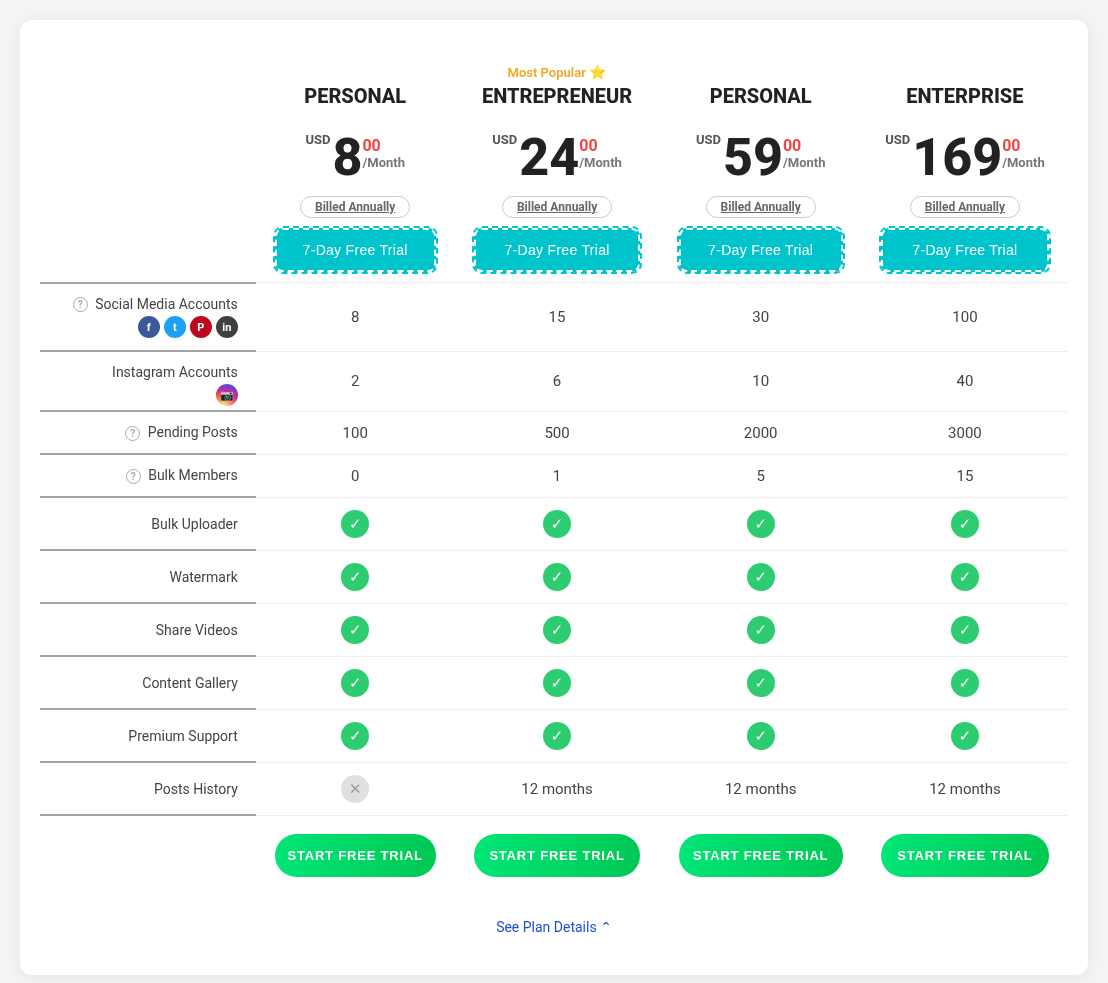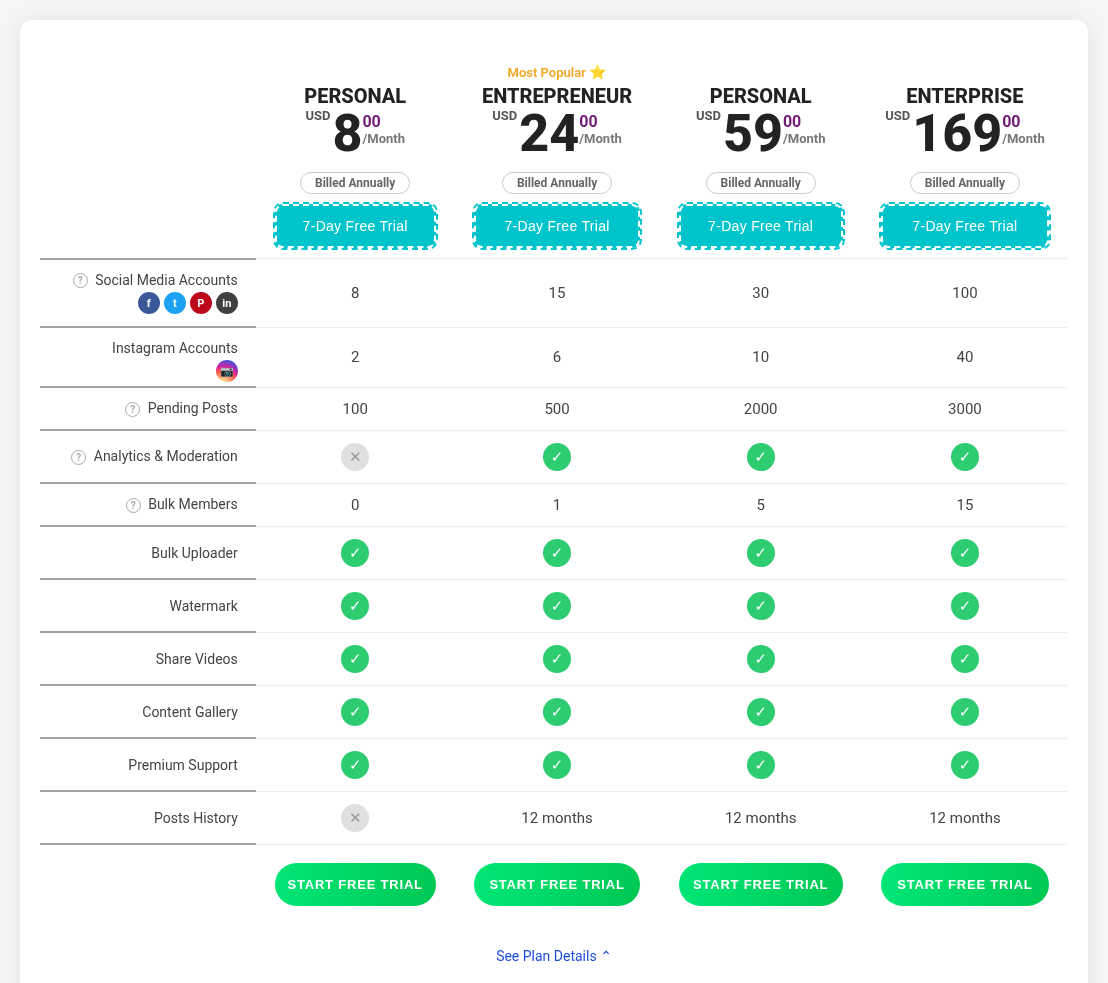--- a/index.html
+++ b/index.html
@@ -34,21 +34,21 @@
       color: #f5a623;
       font-size: 13px;
       font-weight: 600;
       margin-bottom: 4px;
     }
     .star-icon { font-size: 14px; }
     .plan-name {
       font-size: 20px;
       font-weight: 800;
       color: #222;
-      margin-bottom: 0;
+      margin-bottom: 24px;
     }
     .price-block {
       display: flex;
       align-items: flex-start;
       justify-content: center;
       margin-bottom: 4px;
     }
     .price-currency {
       font-size: 13px;
       color: #555;
@@ -62,35 +62,36 @@
     }
     .price-cents-month {
       display: flex;
       flex-direction: column;
       align-items: flex-start;
       margin-top: 4px;
     }
     .price-cents {
       font-size: 16px;
       font-weight: 700;
-      color: #701a75;
+      color: #ef4444;
       line-height: 1.2;
     }
     .price-month {
       font-size: 13px;
       color: #777;
     }
     .billed-badge {
       display: inline-block;
       border: 1.5px solid #ccc;
       border-radius: 20px;
       padding: 3px 14px;
       font-size: 12px;
       color: #666;
       margin: 8px 0 10px;
+      text-decoration: underline;
     }
     .trial-btn {
       display: block;
       width: 90%;
       margin: 0 auto 10px;
       padding: 12px 10px;
       background: #00c4cc;
       color: #fff;
       font-size: 14px;
       font-weight: 400;
@@ -316,38 +317,20 @@
         <td class="feature-label-col">
           <span class="help-icon">?</span>
           <span>Pending Posts</span>
         </td>
         <td class="plan-cell">100</td>
         <td class="plan-cell">500</td>
         <td class="plan-cell">2000</td>
         <td class="plan-cell">3000</td>
       </tr>
 
-      <tr>
-        <td class="feature-label-col">
-          <span class="help-icon">?</span>
-          <span>Analytics &amp; Moderation</span>
-        </td>
-        <td class="plan-cell">
-          <span class="x-icon">✕</span>
-        </td>
-        <td class="plan-cell">
-          <span class="check-icon">✓</span>
-        </td>
-        <td class="plan-cell">
-          <span class="check-icon">✓</span>
-        </td>
-        <td class="plan-cell">
-          <span class="check-icon">✓</span>
-        </td>
-      </tr>
 
       <tr>
         <td class="feature-label-col">
           <span class="help-icon">?</span>
           <span>Bulk Members</span>
         </td>
         <td class="plan-cell">0</td>
         <td class="plan-cell">1</td>
         <td class="plan-cell">5</td>
         <td class="plan-cell">15</td>

